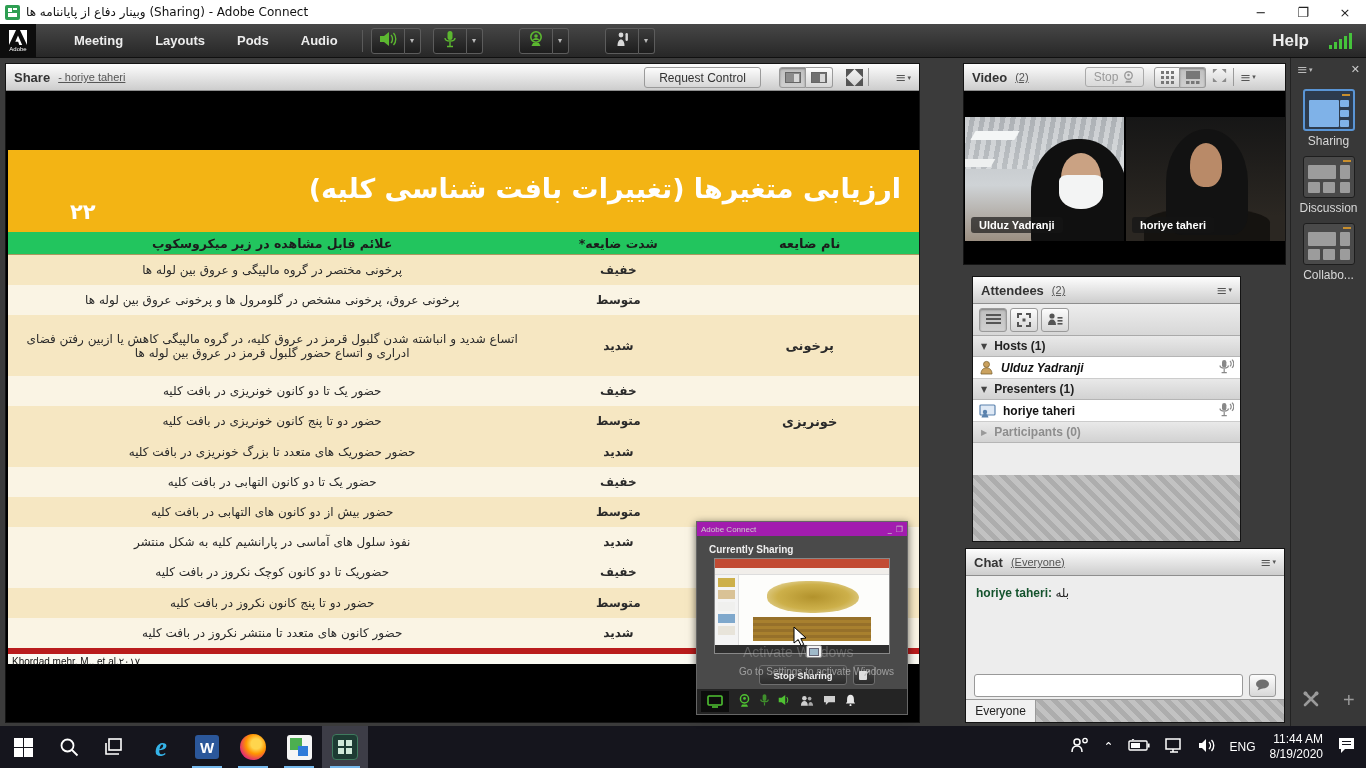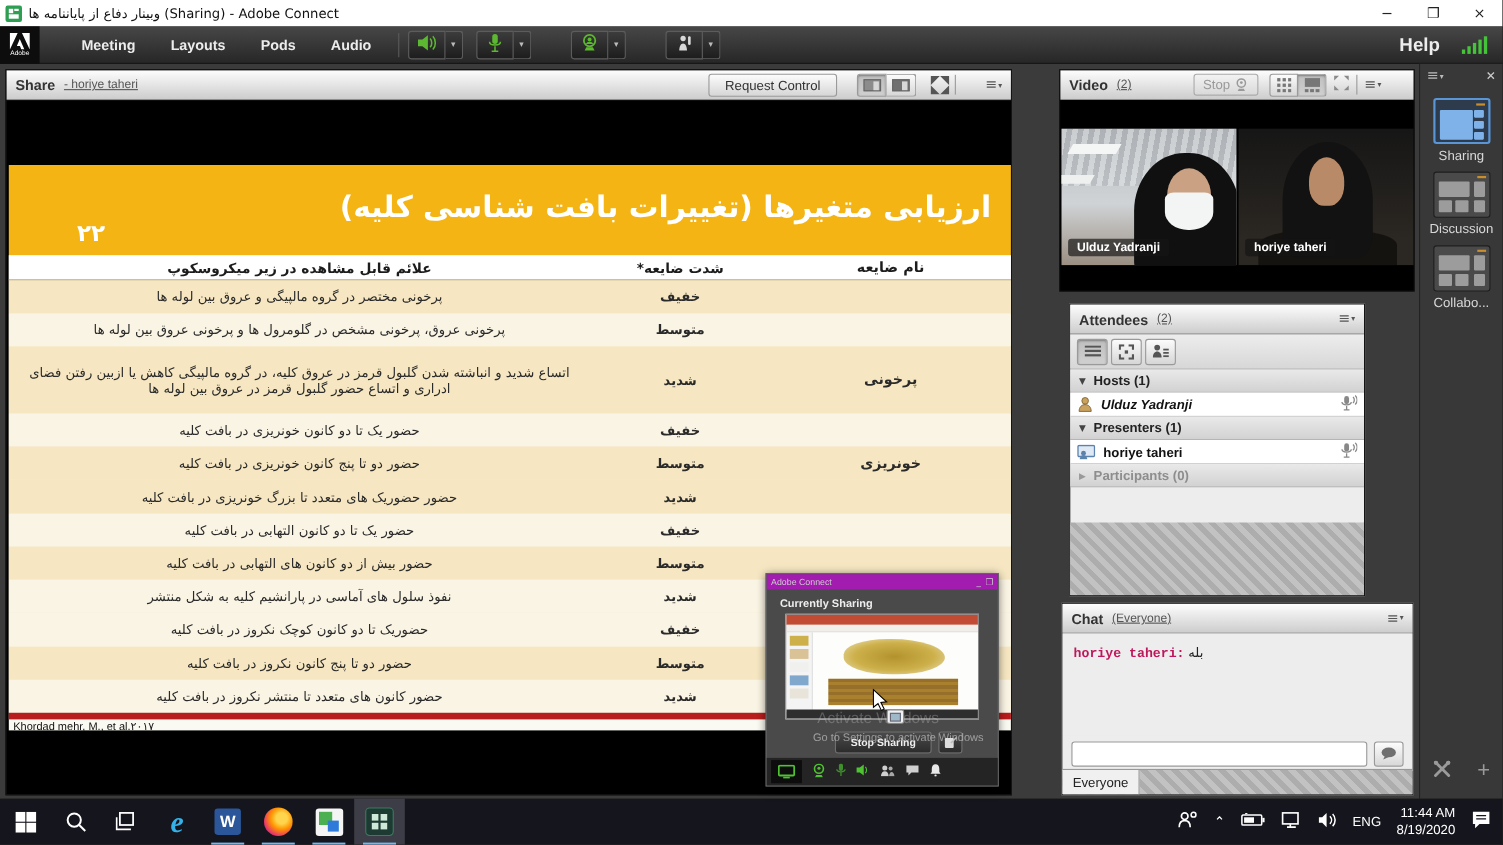--- a/index.html
+++ b/index.html
@@ -54,21 +54,21 @@
   .minimon::after { content:""; position:absolute; right:1px; top:1px; width:5px; height:8px; background:#d8d8d8; }
   #fsShare { position:absolute; right:56px; top:5px; }
   .sharemenu { position:absolute; right:8px; top:6px; }
 
   
   .slide { position:absolute; left:2px; top:86px; width:911px; height:514px; }
   .band { position:absolute; left:0; top:0; width:100%; height:82px; background:#f3b414; }
   .band .stitle { position:absolute; right:18px; top:0; line-height:78px; font-size:27px; color:#fff; font-weight:bold; }
   .band .snum { position:absolute; left:62px; bottom:8px; font-size:21px; color:#fff; font-weight:bold; }
   .stable { position:absolute; left:0; top:82px; width:100%; height:416px; display:flex; flex-direction:column; background:#f6ecd2; }
-  .thead { height:23px; display:flex; align-items:center; background:#ffffff; border-bottom:1px solid #a9985e; font-weight:bold; font-size:12.5px; color:#1c1c1c; }
+  .thead { height:23px; display:flex; align-items:center; background:#22c55e; border-bottom:1px solid #a9985e; font-weight:bold; font-size:12.5px; color:#1c1c1c; }
   .trow { flex:1 1 0; display:flex; align-items:center; font-size:12px; color:#2a2a2a; }
   .trow.tall { flex:2 1 0; }
   .bgC { background:#f6e7c2; }
   .bgL { background:#faf4e4; }
   .cell { text-align:center; padding:0 6px; }
   .c-signs { width:58%; }
   .c-sev { width:18%; font-weight:bold; }
   .c-name { width:24%; font-weight:bold; font-size:13px; }
   .cite { position:absolute; left:0; top:498px; width:100%; height:16px; background:#fbfaf2; border-top:6px solid #b91c1c; font-size:10px; color:#111; padding-left:4px; line-height:15px; }
 
@@ -127,21 +127,21 @@
   .grouphead.dim { color:#8d8d8d; }
   .grouphead.dim .tri { color:#999; }
   .memberrow { height:22px; background:#fff; border-bottom:1px solid #ccc; display:flex; align-items:center; padding:0 6px; font-size:12px; color:#111; }
   .memberrow .mname { margin-left:7px; font-weight:bold; }
   .memberrow .micwrap { margin-left:auto; }
   .stripes { position:absolute; left:0; bottom:0; width:100%; top:198px; background:repeating-linear-gradient(45deg,#c2c2c2 0 5px,#adadad 5px 10px); }
 
   
   #chatPod { left:965px; top:548px; width:320px; height:175px; background:#ededed; }
   .chatmsgs { position:absolute; left:0; top:27px; width:100%; height:93px; background:#ededed; padding:10px 10px; font-size:12px; }
-  .chatmsgs b { color:#be185d;font-family:Liberation Mono, monospace; }
+  .chatmsgs b { color:#14532d; }
   .chatinputrow { position:absolute; left:0; top:120px; width:100%; height:32px; display:flex; align-items:center; padding:0 8px; gap:6px; background:#ededed; }
   .chatinput { flex:1; height:23px; border:1px solid #999; border-radius:3px; background:#fff; padding:0 6px; font-size:12px; }
   .sendbtn { width:27px; height:23px; border:1px solid #999; border-radius:3px; background:linear-gradient(#fcfcfc,#d8d8d8); display:flex; align-items:center; justify-content:center; }
   .chattabs { position:absolute; left:0; bottom:0; width:100%; height:23px; background:repeating-linear-gradient(45deg,#c2c2c2 0 5px,#adadad 5px 10px); border-top:1px solid #999; display:flex; }
   .chattab { width:70px; height:100%; background:#f0f0f0; border-right:1px solid #999; font-size:12px; color:#222; display:flex; align-items:center; justify-content:center; }
 
   
   #sidebar { position:absolute; left:1290px; top:58px; width:76px; height:668px; background:#383838; border-left:1px solid #222; }
   .sb-top { display:flex; align-items:center; padding:4px 6px; color:#bbb; }
   .sb-x { margin-left:auto; font-size:11px; color:#ccc; font-family:"DejaVu Sans",sans-serif; }

